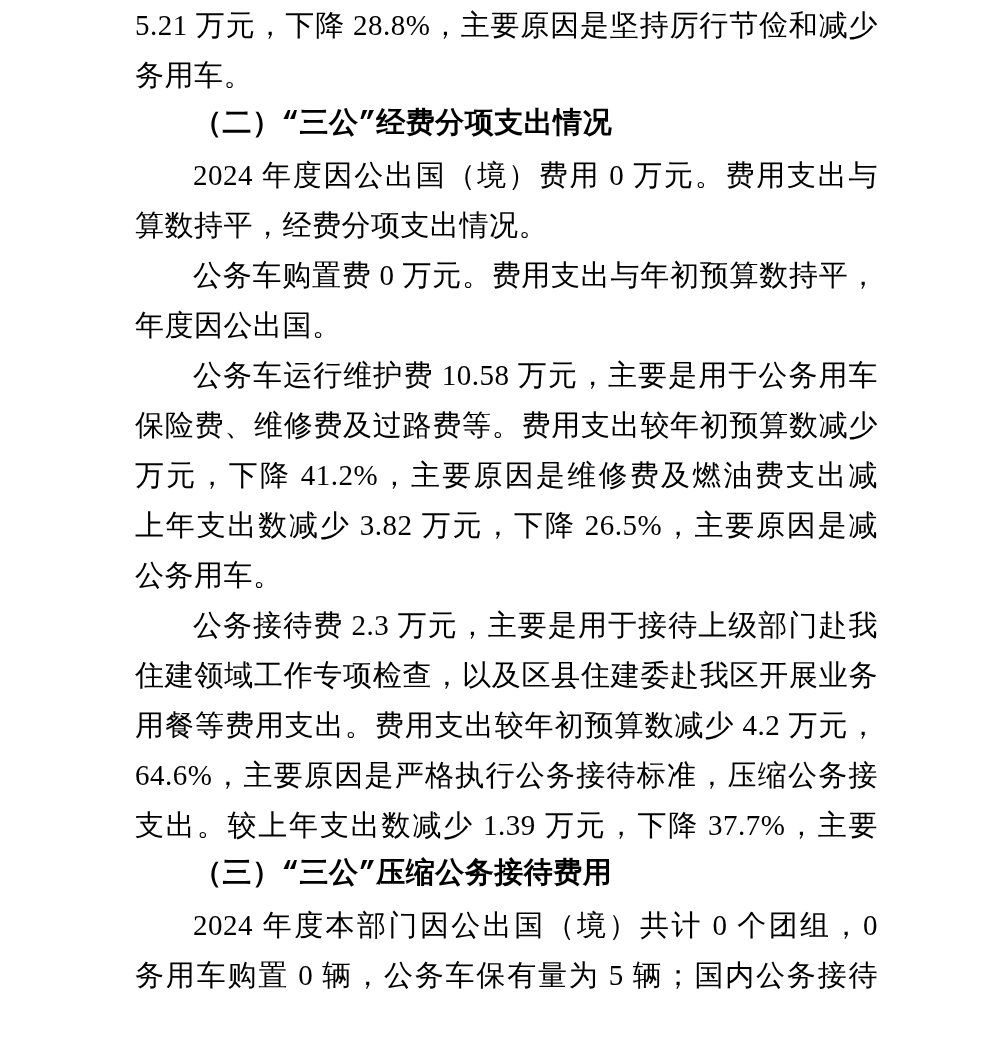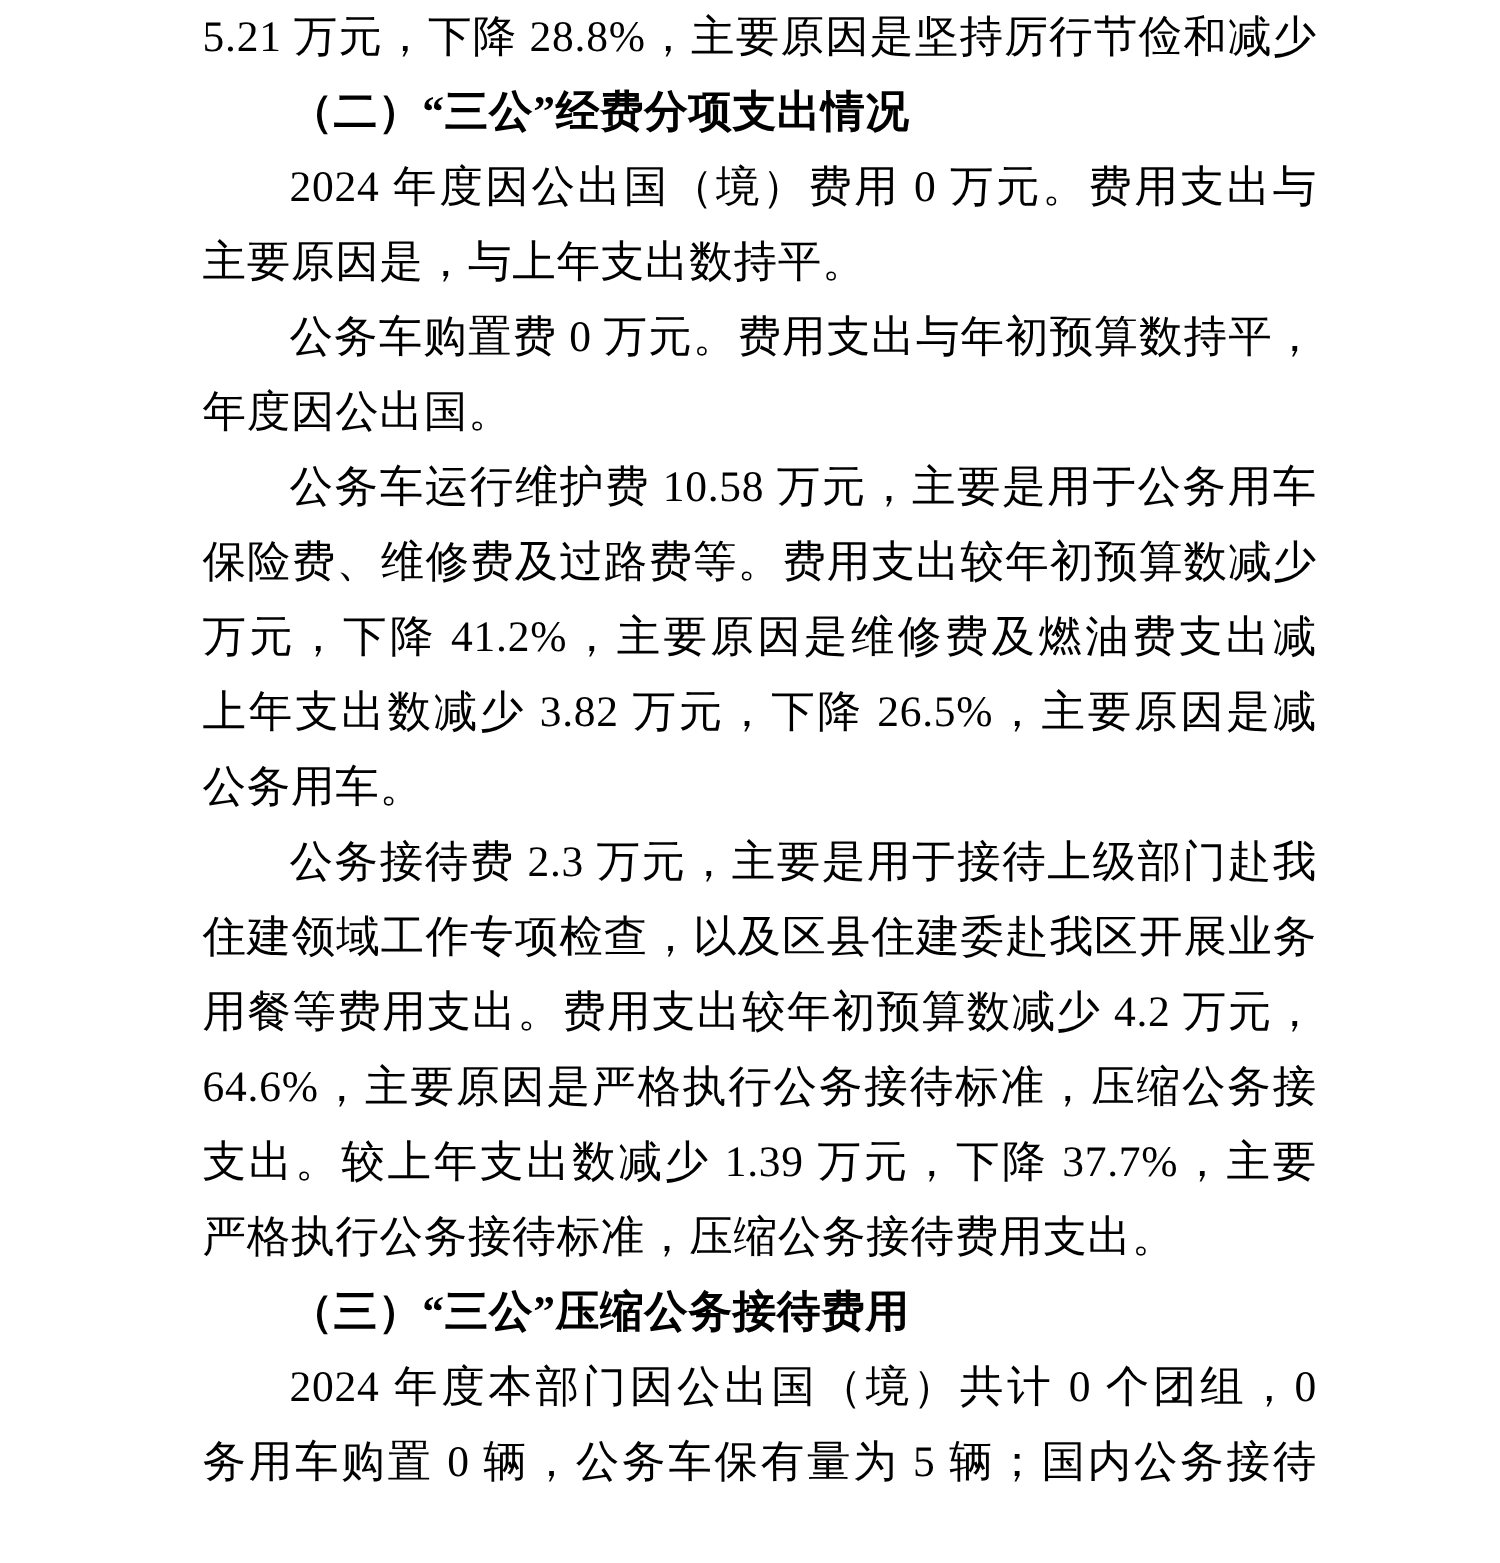--- a/index.html
+++ b/index.html
@@ -36,39 +36,40 @@
     text-align-last: left;
   }
   
   .line.para-first {
     text-indent: 58px;
   }
   .line.heading {
     font-weight: bold;
     text-indent: 58px;
     text-align-last: left;
+    font-family: Liberation Mono, monospace;
   }
 </style>
 </head>
 <body>
 
 <div class="doc">
   <div class="line">5.21 万元，下降 28.8%，主要原因是坚持厉行节俭和减少 2 辆公</div>
+  <div class="line para-end">务用车。</div>
   <div class="line heading">（二）“三公”经费分项支出情况</div>
   <div class="line para-first">2024 年度因公出国（境）费用 0 万元。费用支出与年初预</div>
-  <div class="line para-end">主要原因是，与上年支出数持平。</div>
+  <div class="line para-end">算数持平，经费分项支出情况。</div>
   <div class="line para-first">公务车购置费 0 万元。费用支出与年初预算数持平，与上</div>
   <div class="line para-end">年度因公出国。</div>
   <div class="line para-first">公务车运行维护费 10.58 万元，主要是用于公务用车燃油费、</div>
   <div class="line">保险费、维修费及过路费等。费用支出较年初预算数减少 7.42</div>
   <div class="line">万元，下降 41.2%，主要原因是维修费及燃油费支出减少。较</div>
   <div class="line">上年支出数减少 3.82 万元，下降 26.5%，主要原因是减少 2 辆</div>
   <div class="line para-end">公务用车。</div>
   <div class="line para-first">公务接待费 2.3 万元，主要是用于接待上级部门赴我区开展</div>
   <div class="line">住建领域工作专项检查，以及区县住建委赴我区开展业务交流</div>
   <div class="line">用餐等费用支出。费用支出较年初预算数减少 4.2 万元，下降</div>
   <div class="line">64.6%，主要原因是严格执行公务接待标准，压缩公务接待费用</div>
   <div class="line">支出。较上年支出数减少 1.39 万元，下降 37.7%，主要原因是</div>
-  <div class="line para-end">严格执行公务接待标准，压缩公务接待费用支出。</div>
   <div class="line heading">（三）“三公”压缩公务接待费用</div>
   <div class="line para-first">2024 年度本部门因公出国（境）共计 0 个团组，0 人；公</div>
   <div class="line">务用车购置 0 辆，公务车保有量为 5 辆；国内公务接待 32 批次</div>
 </div>
 
 </body></html>

